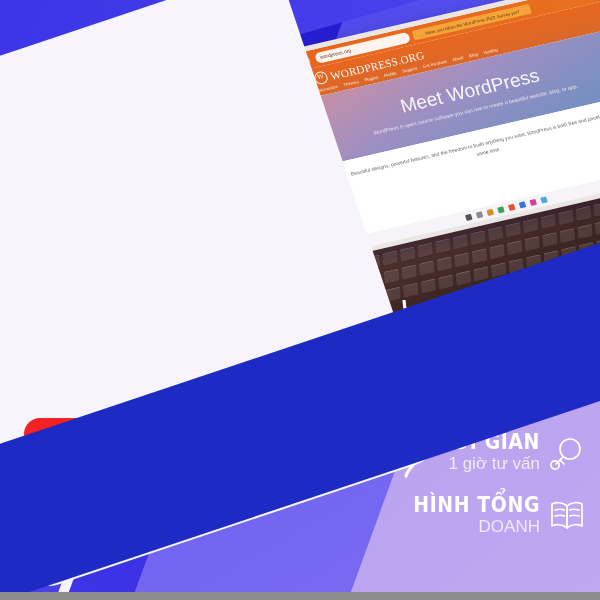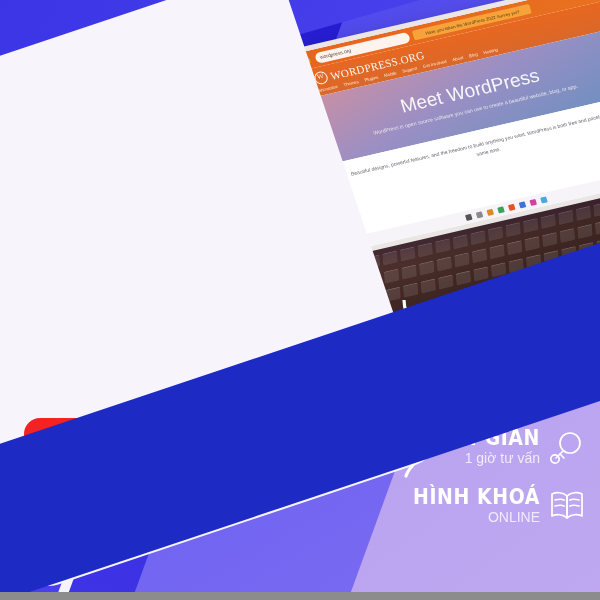--- a/index.html
+++ b/index.html
@@ -149,21 +149,21 @@
   }
   .curve{left:400px;top:300px;pointer-events:none;}
   .list{right:14px;top:368px;width:200px;}
   .item{margin-bottom:20px;display:flex;align-items:center;justify-content:flex-end;gap:8px;}
   .item-texts{text-align:right;}
   .item-title{
     color:#fff;font-weight:bold;font-size:21px;letter-spacing:.6px;line-height:1.05;
     font-family:"DejaVu Sans Condensed","Liberation Sans Narrow","Liberation Sans",sans-serif;
     white-space:nowrap;
   }
-  .item-sub{color:#efeafd;font-size:14px;margin-top:1px;white-space:nowrap;}
+  .item-sub{color:#efeafd;font-size:17px;margin-top:1px;white-space:nowrap;}
   .item-icon{flex:0 0 38px;}
 </style>
 </head>
 <body>
 
 <div id="banner">
 
   <div class="layer lilac-wedge"></div>
   <div class="layer stripe stripe-a"></div>
   <div class="layer stripe stripe-gap"></div>
@@ -341,22 +341,22 @@
           <circle cx="22" cy="15" r="10"></circle>
           <path d="M15 23 L8 30"></path>
           <circle cx="7" cy="31" r="4.2"></circle>
           <path d="M12 26 L16 30"></path>
         </g>
       </svg>
     </div>
 
     <div class="item">
       <div class="item-texts">
-        <div class="item-title">HÌNH KHOÁ</div>
-        <div class="item-sub">ONLINE</div>
+        <div class="item-title">HÌNH TỔNG</div>
+        <div class="item-sub">DOANH</div>
       </div>
       <svg class="item-icon" width="38" height="38" viewBox="0 0 38 38">
         <g stroke="#ffffff" stroke-width="1.7" fill="none" stroke-linejoin="round" stroke-linecap="round">
           <path d="M19 9 C 15 5, 8 5, 4 7 L4 29 C 8 27, 15 27, 19 31 Z"></path>
           <path d="M19 9 C 23 5, 30 5, 34 7 L34 29 C 30 27, 23 27, 19 31 Z"></path>
           <path d="M7 13 C 11 12, 14 12, 16 13"></path>
           <path d="M22 13 C 24 12, 27 12, 31 13"></path>
           <path d="M7 19 C 11 18, 14 18, 16 19"></path>
           <path d="M22 19 C 24 18, 27 18, 31 19"></path>
         </g>

